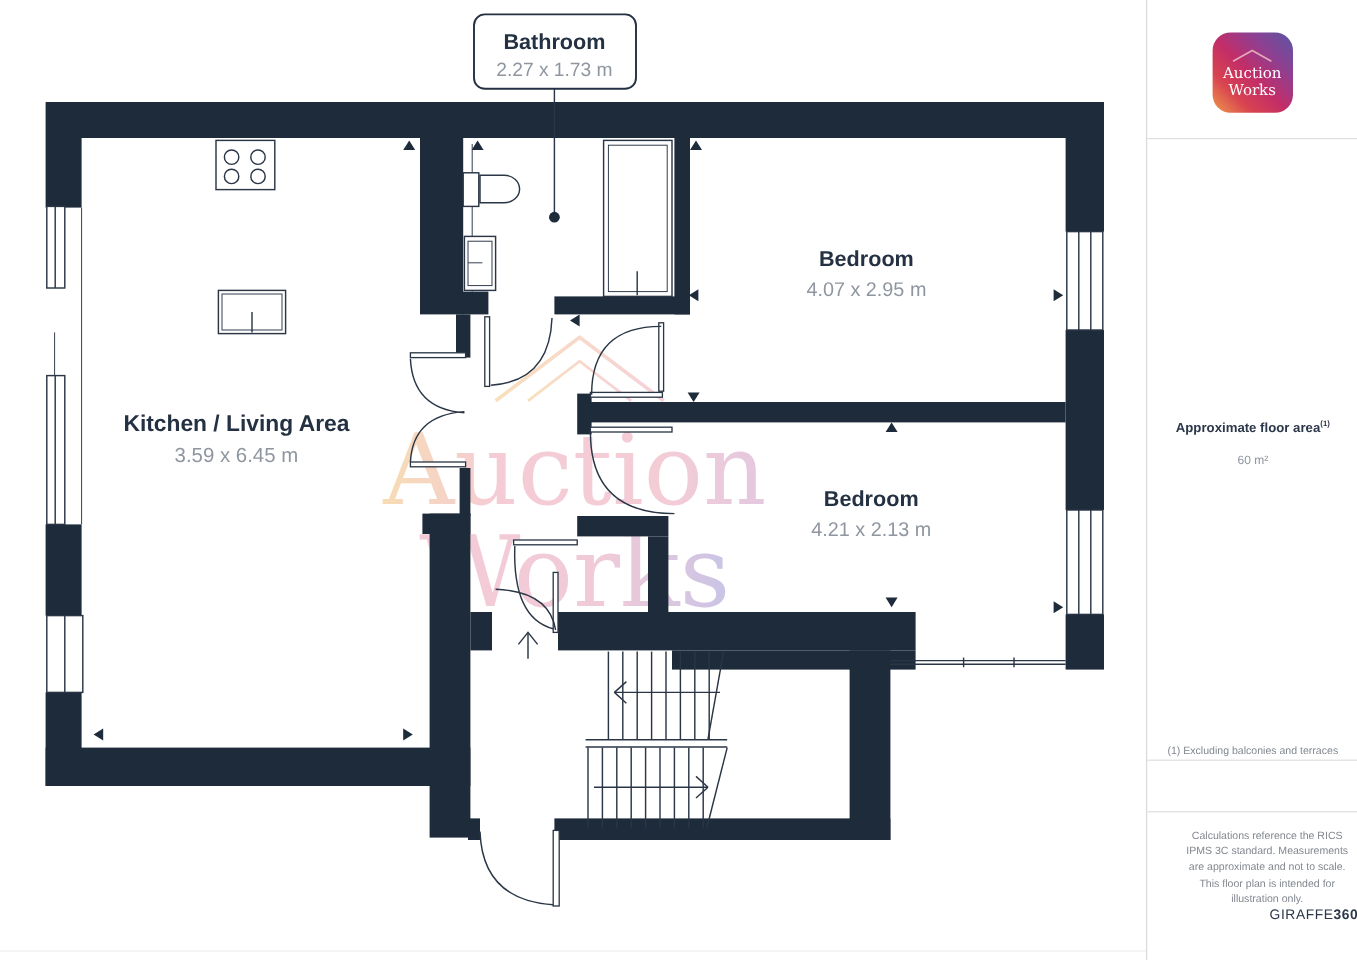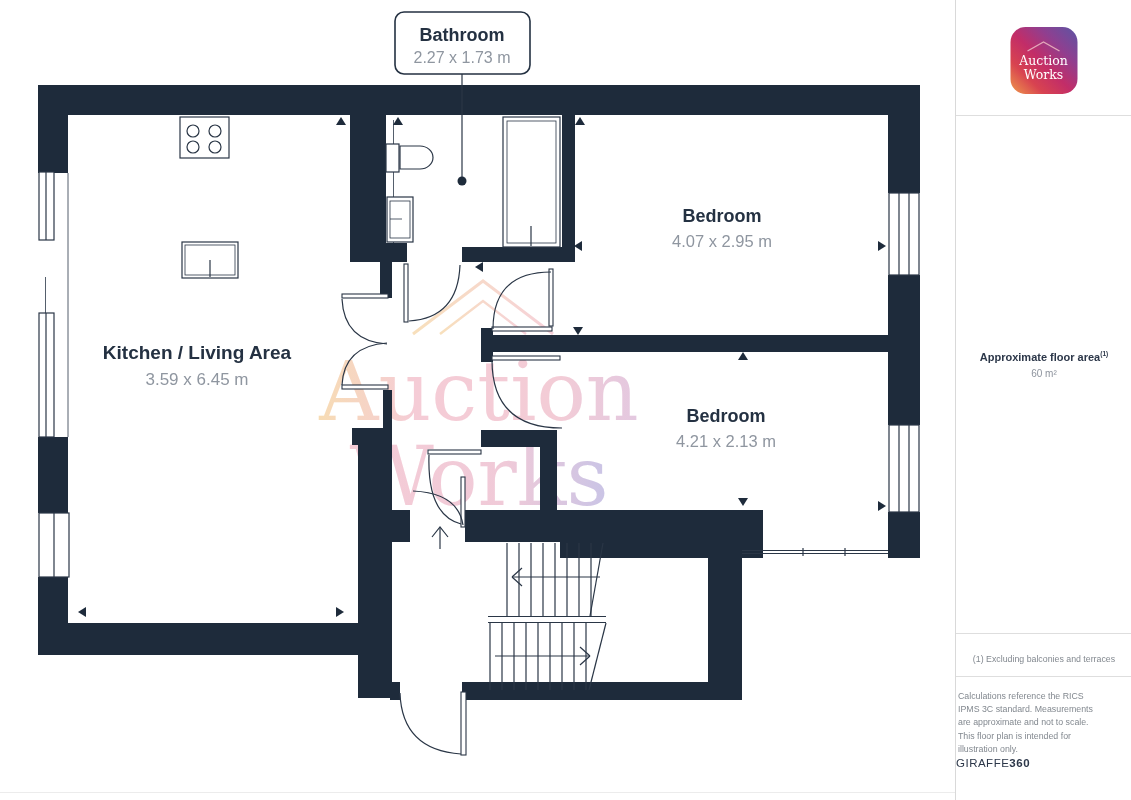--- a/index.html
+++ b/index.html
@@ -14,26 +14,26 @@
         border-radius:15px;
         background:linear-gradient(225deg,#5b55a4 0%,#8f3f90 28%,#c22d68 52%,#d84350 75%,#ef9a4b 100%);
         display:flex;flex-direction:column;align-items:center;justify-content:center;}
   .logo svg{display:block;margin-bottom:1px;}
   .logo-text{color:#ffffff;font-family:"DejaVu Serif",serif;font-size:12.5px;line-height:1.08;
              text-align:center;}
   .sb-divider{position:absolute;left:0;width:176px;height:0;border-top:1px solid #dedede;}
   .area-block{position:absolute;top:350px;left:0;width:176px;text-align:center;}
   .area-label{font-size:11px;font-weight:bold;color:#2c3749;}
   .area-label sup{font-size:6.5px;}
-  .area-value{margin-top:5px;font-size:10px;color:#8d939d;}
-  .footnote{position:absolute;top:654px;left:0;width:176px;text-align:center;
+  .area-value{margin-top:16px;font-size:10px;color:#8d939d;}
+  .footnote{position:absolute;top:620px;left:0;width:176px;text-align:center;
             font-size:8.8px;color:#82888f;}
-  .disclaimer{position:absolute;top:690px;left:2px;width:148px;text-align:left;
+  .disclaimer{position:absolute;top:690px;left:26px;width:148px;text-align:center;
               font-size:8.8px;line-height:1.5;color:#82888f;}
-  .brand{position:absolute;top:757px;left:0;width:176px;text-align:left;
+  .brand{position:absolute;top:757px;left:0;width:176px;text-align:right;
          font-size:11.5px;color:#2c3749;letter-spacing:0.5px;}
   .brand .b{font-weight:bold;}
 
   
   .wall{fill:#1e2b3b;}
   .ln{stroke:#2a3646;stroke-width:1.2;fill:none;}
   .lnthin{stroke:#2a3646;stroke-width:0.8;fill:none;}
   .fx{stroke:#2a3646;stroke-width:1.2;fill:#ffffff;}
   .leaf{stroke:#2a3646;stroke-width:1.1;fill:#ffffff;}
   .arc{stroke:#2a3646;stroke-width:1.2;fill:none;}

